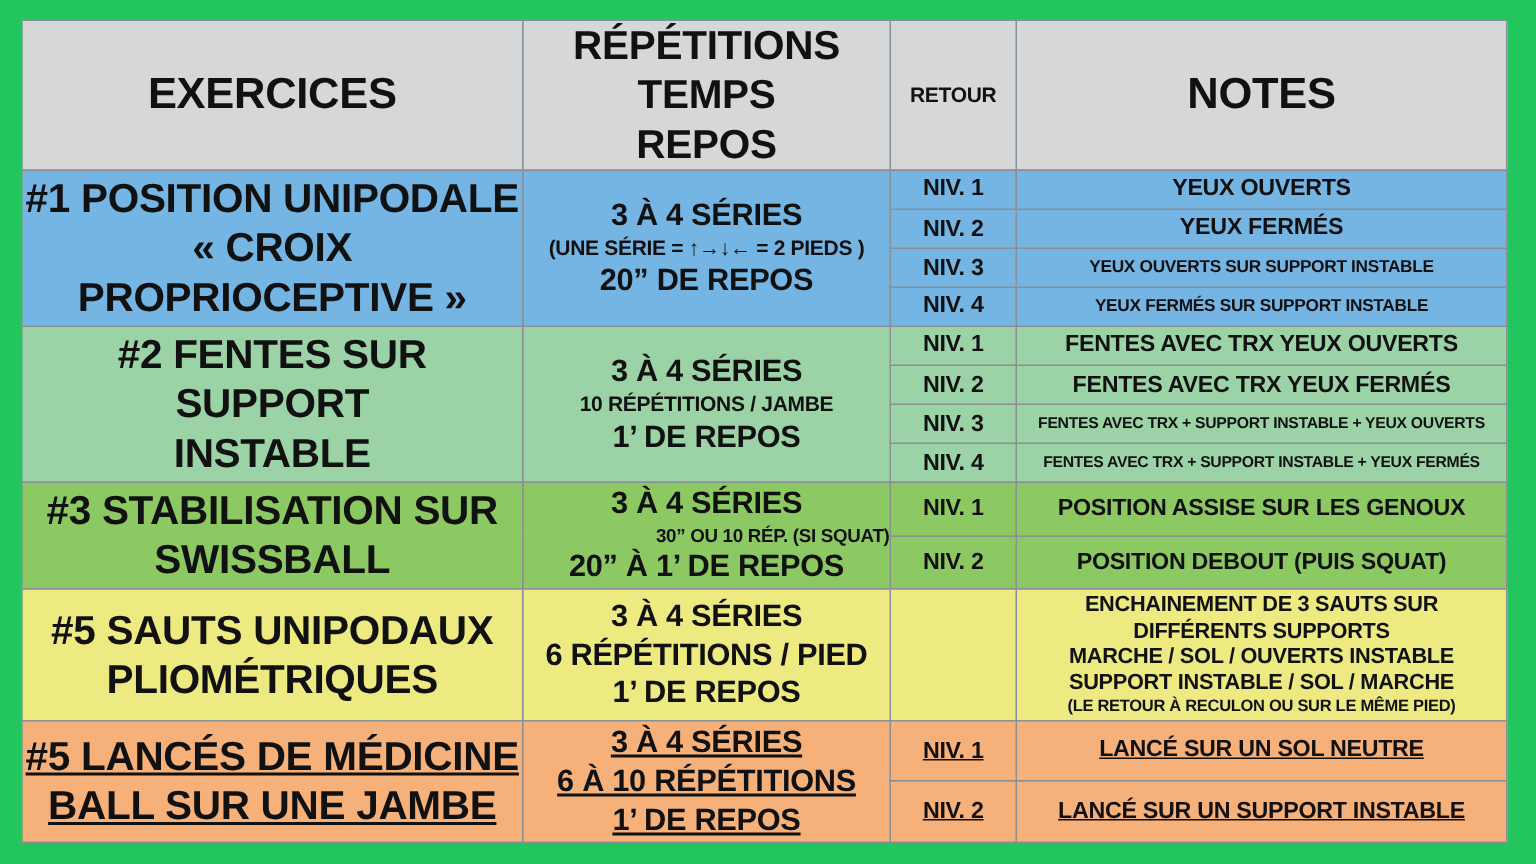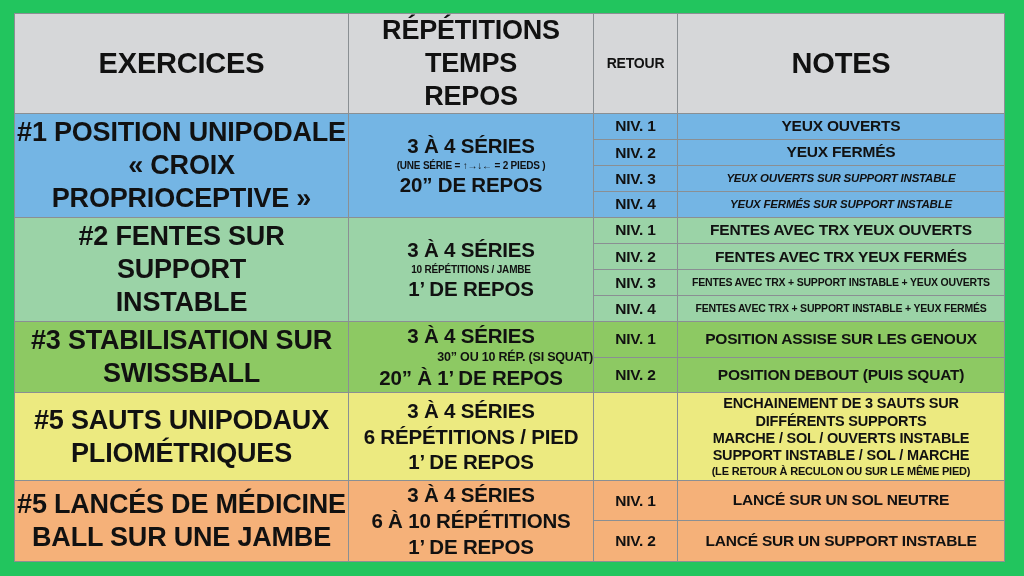--- a/index.html
+++ b/index.html
@@ -39,33 +39,33 @@
   .h-rep { font-size: 27px; line-height: 1.22; }
   .h-niveaux { font-size: 14px; }
   .h-notes { font-size: 29px; }
   thead tr { height: 90px; }
 
   
   .band-blue   { background: #74b5e4; }
   .band-mint   { background: #9bd3a7; }
   .band-green  { background: #8dc963; }
   .band-yellow { background: #ecea80; }
-  .band-orange { background: #f5b179; }
+  .band-orange { background: #f5b179; text-decoration: underline; }
 
   
   .ex-cell { font-size: 27px; line-height: 1.22; padding: 0 6px; margin-top: 29px; }
 
   .rep-cell { padding: 2px 4px; }
   .rep-main { font-size: 20.5px; line-height: 1.25; display: block; }
-  .rep-sub  { font-size: 10px; line-height: 1.3; display: block; }
+  .rep-sub  { font-size: 14px; line-height: 1.3; display: block; }
   .rep-sub.sm { font-size: 12.5px; text-align: right; }
 
   .niv-cell { font-size: 15.5px; }
   .note-cell { font-size: 15.5px; padding: 0 4px; line-height: 1.18; }
-  .note-cell.sm  { font-size: 11.5px; font-style: italic; }
+  .note-cell.sm  { font-size: 11.5px; }
   .note-cell.sm2 { font-size: 10.5px; margin-top: 18px; }
   .note-cell.multi { font-size: 14.5px; line-height: 1.2; }
   .note-cell .tiny { font-size: 11px; display: block; }
 </style>
 </head>
 <body>
 
 <div id="stage">
   <table class="sheet">
     <colgroup>

